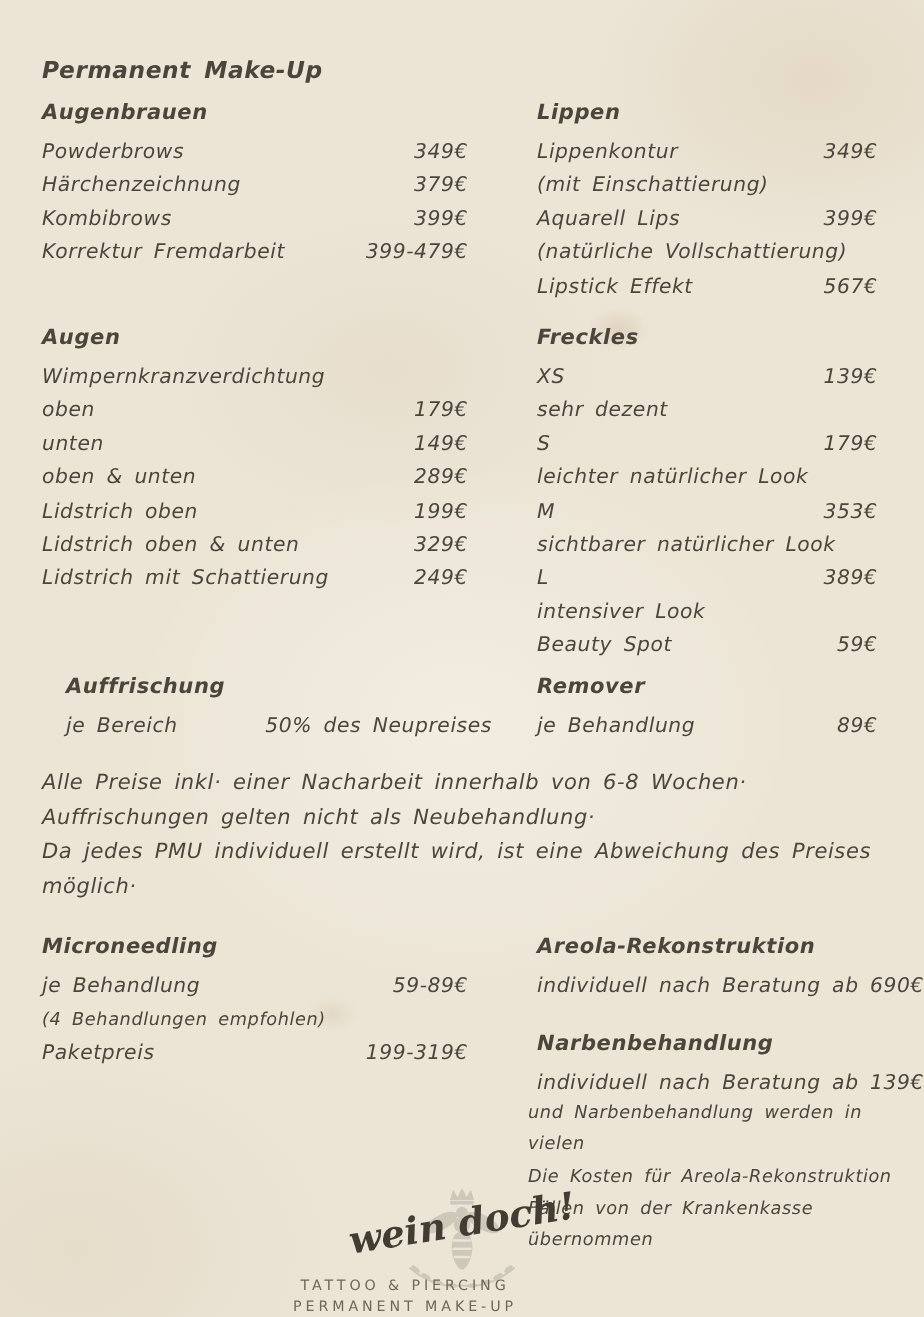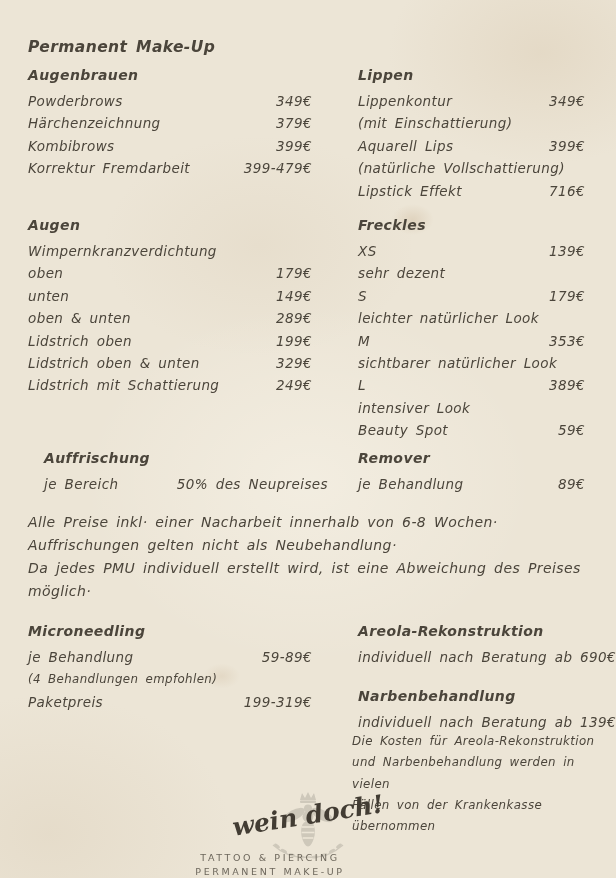--- a/index.html
+++ b/index.html
@@ -113,21 +113,21 @@
           <span class="prc">399€</span>
         </div>
 
         <div class="row hand">
           <span class="lbl">(natürliche Vollschattierung)</span>
           <span class="prc"></span>
         </div>
 
         <div class="row hand">
           <span class="lbl">Lipstick Effekt</span>
-          <span class="prc">716€</span>
+          <span class="prc">567€</span>
         </div>
       </div>
   </section>
 
   <section class="sec" style="left:28px;top:214px;width:284px;">
     <h2>Augen</h2>
     <div>
 
         <div class="row hand">
           <span class="lbl">Wimpernkranzverdichtung</span>
@@ -294,25 +294,25 @@
         <div class="row hand">
           <span class="lbl">individuell nach Beratung ab 139€</span>
           <span class="prc"></span>
         </div>
       </div>
   </section>
 
   <div class="fine-print">
 
       <div class="fine-line hand">
+        <span>und Narbenbehandlung werden in vielen</span>
+      </div>
+
+      <div class="fine-line hand">
         <span>Die Kosten für Areola-Rekonstruktion</span>
-      </div>
-
-      <div class="fine-line hand">
-        <span>und Narbenbehandlung werden in vielen</span>
       </div>
 
       <div class="fine-line hand">
         <span>Fällen von der Krankenkasse übernommen</span>
       </div>
     </div>
 
   <svg class="emblem" viewBox="0 0 110 72" aria-hidden="true">
     <g fill="var(--emblem)" stroke="none">
 

